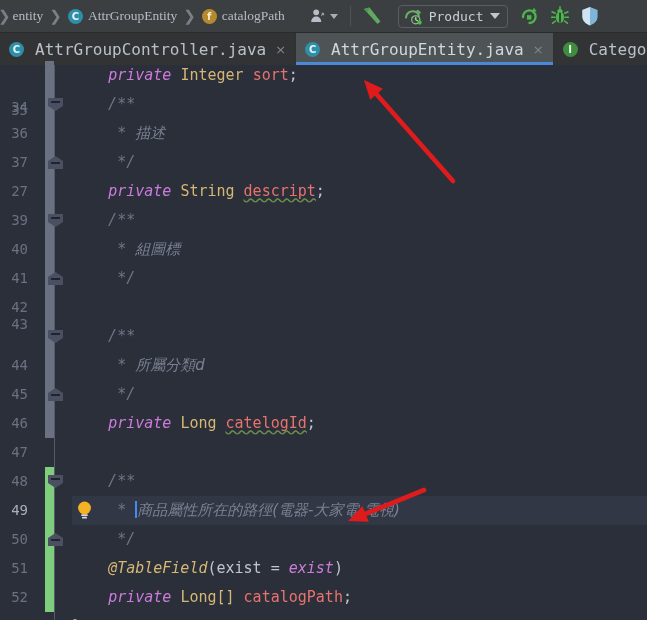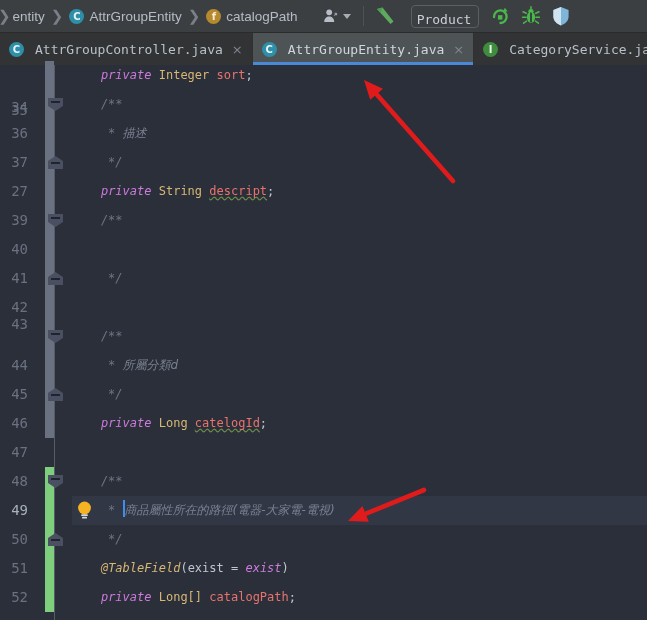--- a/index.html
+++ b/index.html
@@ -19,21 +19,21 @@
     border-bottom: 1px solid #2b2b2b;
   }
   .crumbs { display: flex; align-items: center; height: 100%; padding-left: 2px; }
   .chev {
     color: #7a7f89; font-size: 15px; padding: 0 6px;
     font-family: "DejaVu Sans", sans-serif;
   }
   .chev-edge { padding: 0 2px 0 0; margin-left: -4px; }
   .crumb-txt {
     color: #b5bcc7; font-size: 13.5px; white-space: nowrap;
-    font-family: Liberation Sans, sans-serif;
+    font-family: Liberation Serif, serif;
   }
   .ic-round {
     width: 15px; height: 15px; border-radius: 50%;
     display: inline-flex; align-items: center; justify-content: center;
     font-size: 10px; font-weight: bold; margin-right: 5px; flex: 0 0 auto;
     font-family: "DejaVu Sans", sans-serif;
   }
   .ic-class { background: #2e8fa8; color: #e8f3f6; }
   .ic-field { background: #b58a2e; color: #f7ecd2; }
   .ic-iface { background: #3f8c3f; color: #e7f5e7; }
@@ -42,21 +42,21 @@
     width: 1px; height: 20px; background: #4e5257; margin: 0 9px;
   }
   .person-ic {
     display: flex; align-items: center; gap: 3px; padding: 2px 3px; cursor: default;
   }
   .hammer-wrap { display:flex; align-items:center; }
 
   .run-config {
     display: flex; align-items: center; gap: 6px;
     border: 1px solid #5a5f66; border-radius: 4px;
-    height: 23px; padding: 0 7px 0 5px; margin-left: 2px; flex-direction: column;
+    height: 23px; padding: 0 7px 0 5px; margin-left: 2px;
   }
   .run-config-label {
     color: #c9d0d9; font-size: 13px; font-family: "DejaVu Sans Mono", monospace;
   }
   .tri-down {
     width: 0; height: 0; border-left: 5px solid transparent;
     border-right: 5px solid transparent; border-top: 6px solid #c0c6ce;
   }
   .tri-down-sm {
     width: 0; height: 0; border-left: 4px solid transparent;
@@ -70,21 +70,21 @@
     background: #3c3f41; display: flex; align-items: stretch;
     overflow: hidden;
   }
   .tab {
     display: flex; align-items: center; gap: 6px;
     padding: 0 9px; height: 32px; position: relative; flex: 0 0 auto;
     background: #313335;
   }
   .tab.active { background: #4e5356; }
   .tab-label {
-    color: #b9c0c9; font-size: 13px; white-space: nowrap;
+    color: #b9c0c9; font-size: 16px; white-space: nowrap;
     font-family: "DejaVu Sans Mono", monospace;
   }
   .tab.active .tab-label { color: #cfd6de; }
   .tab-close {
     color: #80868e; font-size: 13px; margin-left: 3px;
     font-family: "DejaVu Sans", sans-serif; line-height: 1;
   }
   .tab-underline {
     position: absolute; left: 0; bottom: 0; width: 100%; height: 3px;
     background: #4a88d8;
@@ -148,21 +148,21 @@
   .bulb {
     position: absolute; left: 76px; width: 17px; height: 21px;
   }
 
   
   .codelayer {
     position: absolute; left: 72px; top: 0; width: 575px; height: 100%;
   }
   .cl {
     position: absolute; left: 0; height: 29px; line-height: 29px;
-    font-size: 12px; white-space: pre;
+    font-size: 15px; white-space: pre;
     font-family: "DejaVu Sans Mono", "Liberation Mono", monospace;
   }
   .kw   { color: #cc7bdd; font-style: italic; }
   .typ  { color: #d6b774; }
   .fld  { color: #e8736e; }
   .fld-u { color: #e8736e; text-decoration: underline wavy #6b8f4a; text-decoration-skip-ink: none; }
   .cmt  { color: #6d7585; font-style: italic; }
   .cmt-cjk { color: #7a8192; font-style: italic; font-family: "DejaVu Sans", sans-serif; }
   .ann  { color: #d6b774; font-style: italic; }
   .plain{ color: #bfc6d1; }
@@ -344,20 +344,21 @@
       </div>
     </div>
   <div class="foldbar"></div>
   <div class="codelayer" id="codelayer">
       <div class="cl" style="top: -4px;"><span class="plain">    </span><span class="kw">private </span><span class="typ">Integer </span><span class="fld">sort</span><span class="pun">;</span></div>
       <div class="cl" style="top: 25px;"><span class="cmt">    /**</span></div>
       <div class="cl" style="top: 54px;"><span class="cmt">     * </span><span class="cmt-cjk">描述</span></div>
       <div class="cl" style="top: 83px;"><span class="cmt">     */</span></div>
       <div class="cl" style="top: 112px;"><span class="plain">    </span><span class="kw">private </span><span class="typ">String </span><span class="fld-u">descript</span><span class="pun">;</span></div>
       <div class="cl" style="top: 141px;"><span class="cmt">    /**</span></div>
+      <div class="cl" style="top: 170px;"><span class="cmt">     * </span><span class="cmt-cjk">組圖標</span></div>
       <div class="cl" style="top: 199px;"><span class="cmt">     */</span></div>
       <div class="cl" style="top: 257px;"><span class="cmt">    /**</span></div>
       <div class="cl" style="top: 286px;"><span class="cmt">     * </span><span class="cmt-cjk">所屬分類d</span></div>
       <div class="cl" style="top: 315px;"><span class="cmt">     */</span></div>
       <div class="cl" style="top: 344px;"><span class="plain">    </span><span class="kw">private </span><span class="typ">Long </span><span class="fld-u">catelogId</span><span class="pun">;</span></div>
       <div class="cl" style="top: 373px;"></div>
       <div class="cl" style="top: 402px;"><span class="cmt">    /**</span></div>
       <div class="cl" style="top: 431px;"><span class="cmt">     * </span><span class="caret"></span><span class="cmt-cjk">商品屬性所在的路徑(電器-大家電-電視)</span></div>
       <div class="cl" style="top: 460px;"><span class="cmt">     */</span></div>
       <div class="cl" style="top: 489px;"><span class="plain">    </span><span class="ann">@TableField</span><span class="pun">(</span><span class="plain">exist</span><span class="pun"> = </span><span class="kw">exist</span><span class="pun">)</span></div>

